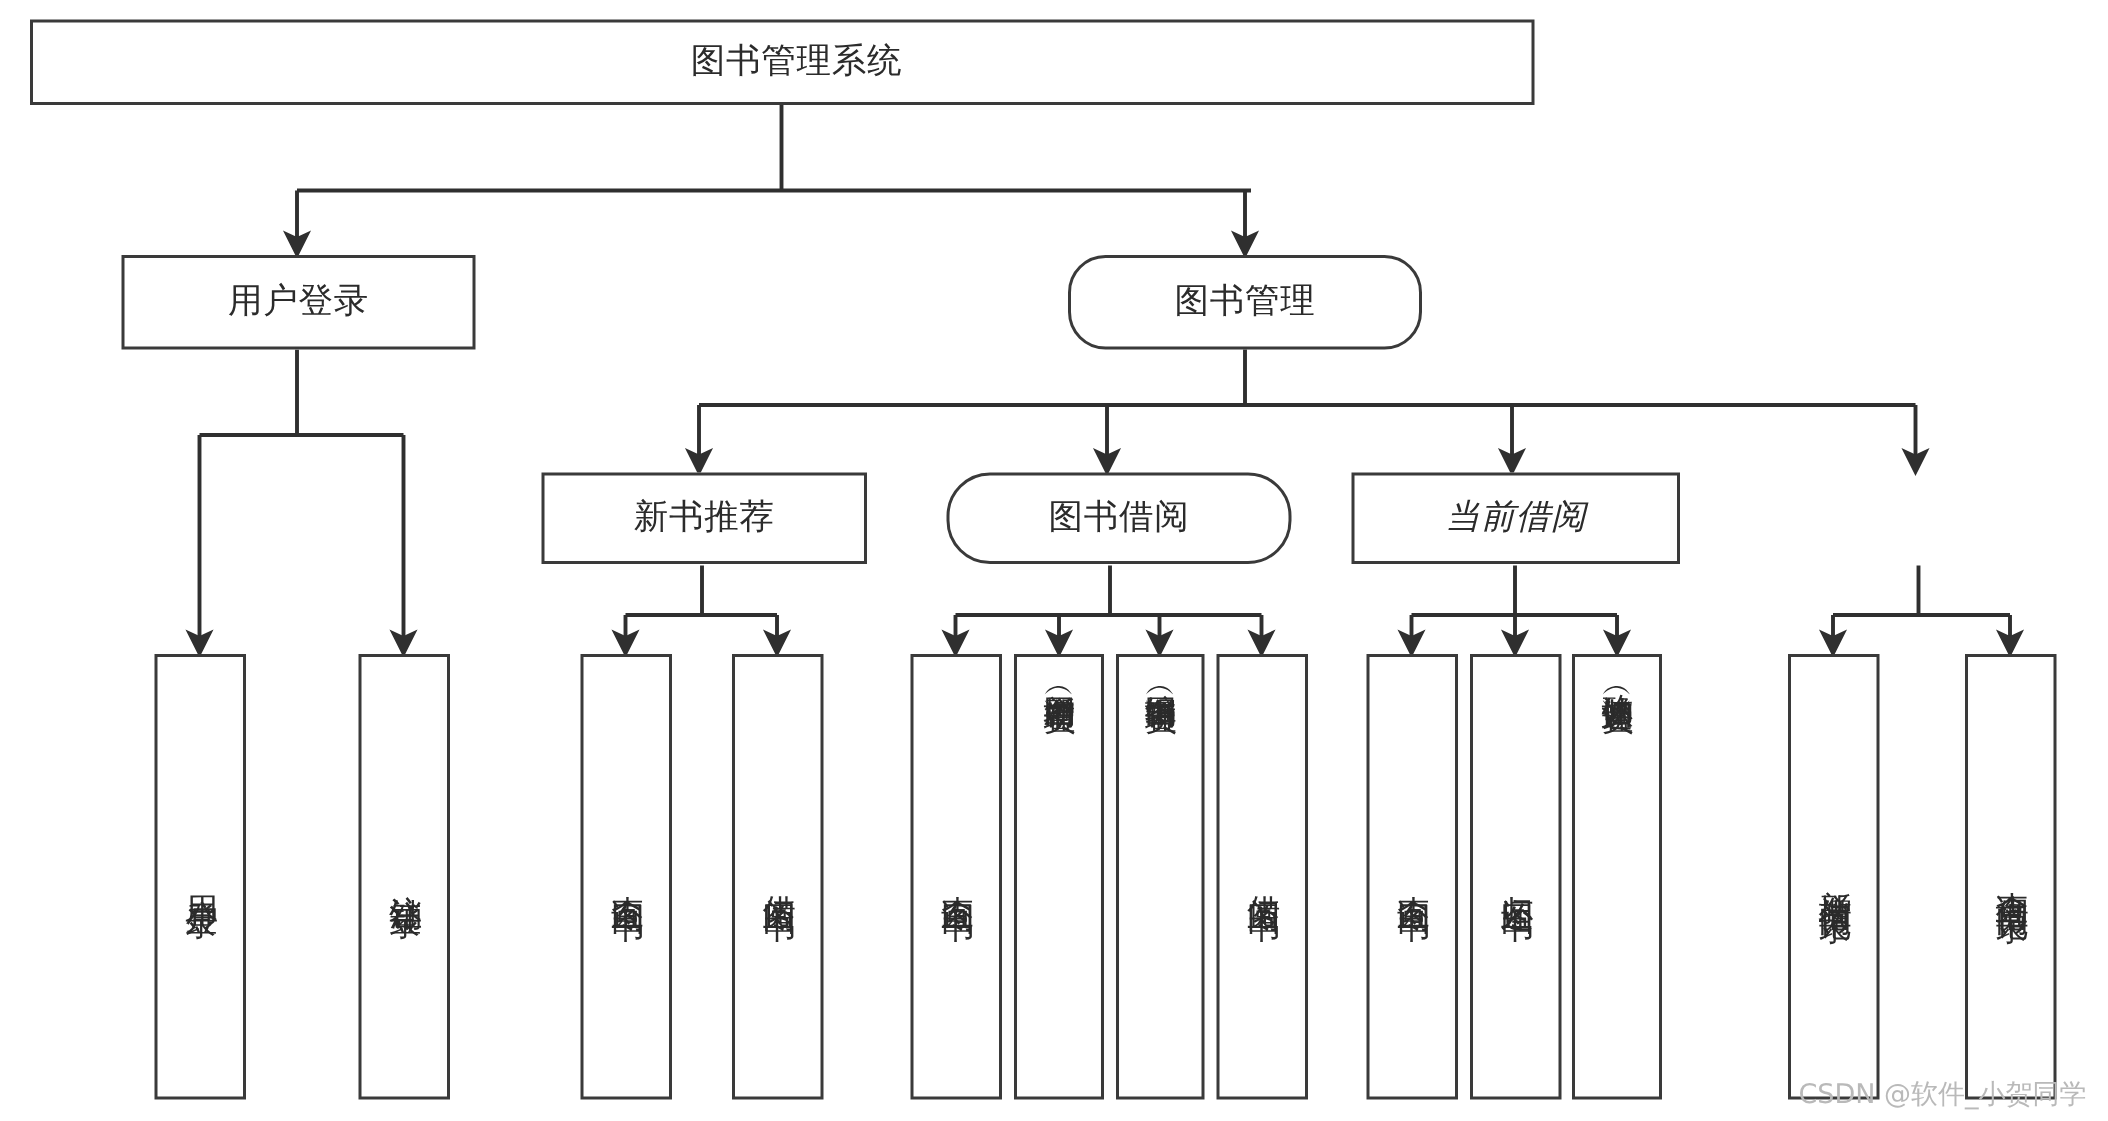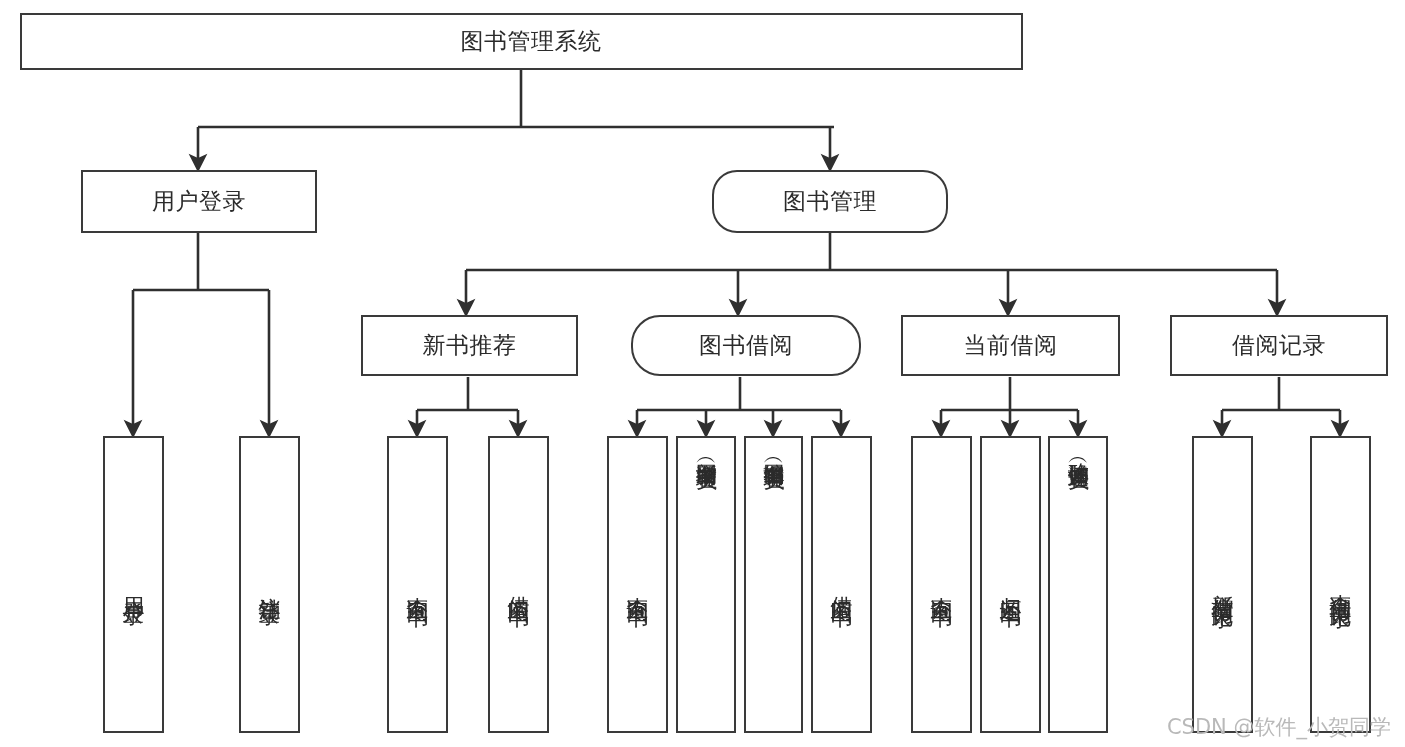--- a/index.html
+++ b/index.html
@@ -70,21 +70,21 @@
     letter-spacing: 1px;
   }
   .node.v.center {
     align-items: center;
     padding-top: 0;
   }
   .watermark {
     position: absolute;
     right: 14px;
     bottom: 6px;
-    font-size: 21px;
+    font-size: 18px;
     color: #b9b9b9;
     white-space: nowrap;
     font-family: "DejaVu Sans", "Liberation Sans", sans-serif;
   }
 </style>
 </head>
 <body>
 
 <div id="canvas">
 
@@ -148,25 +148,22 @@
   <div class="node h" style="left:712px; top:170px; width:236px; height:63px;border-radius:25px;">
     <span class="label">图书管理</span>
   </div>
 
   <div class="node h" style="left:361px; top:315px; width:217px; height:61px;justify-content:center;">
     <span class="label">新书推荐</span>
   </div>
   <div class="node h" style="left:631px; top:315px; width:230px; height:61px;border-radius:29px;">
     <span class="label">图书借阅</span>
   </div>
-  <div class="node h" style="left:901px; top:315px; width:219px; height:61px;">
+  <div class="node h" style="left:901px; top:315px; width:219px; height:61px;font-style:italic;">
     <span class="label">当前借阅</span>
-  </div>
-  <div class="node h" style="left:1170px; top:315px; width:218px; height:61px;">
-    <span class="label">借阅记录</span>
   </div>
 
   <div class="node v center" style="left:103px; top:436px; width:61px; height:297px;">
     <span class="label">用户登录</span>
   </div>
   <div class="node v center" style="left:239px; top:436px; width:61px; height:297px;">
     <span class="label">注销登录</span>
   </div>
 
   <div class="node v center" style="left:387px; top:436px; width:61px; height:297px;">

